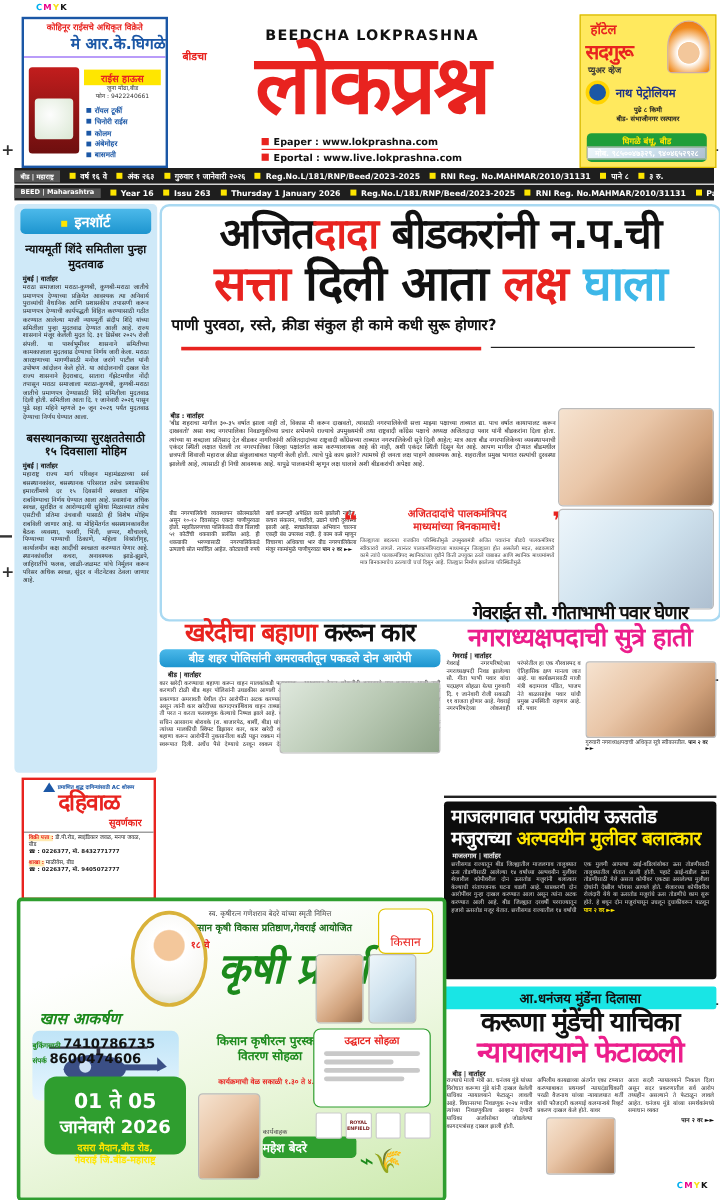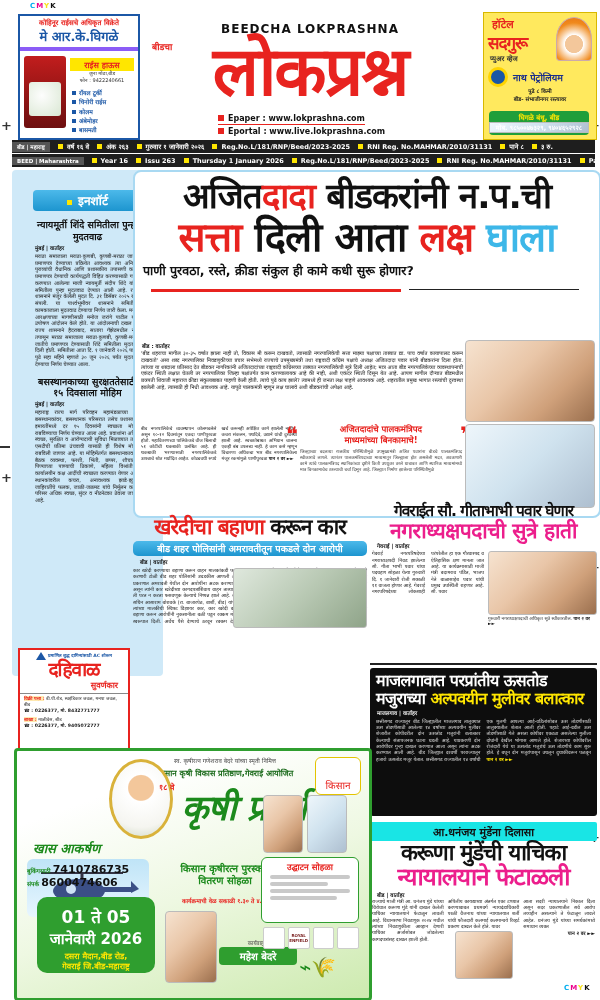--- a/index.html
+++ b/index.html
@@ -23,21 +23,21 @@
   .rsq{display:inline-block;width:6px;height:6px;background:#e8231f;margin-right:4px;}
   .ysq{display:inline-block;width:5px;height:5px;background:#ffe600;margin:0 4px 0 8px;flex:none;}
   .bsq{display:inline-block;width:4px;height:4px;background:#1b57a6;margin-right:3px;}
   
   .strip{left:12px;width:583px;height:13px;background:#1e1e1e;color:#fff;display:flex;align-items:center;
          font-size:6.5px;font-weight:bold;white-space:nowrap;overflow:hidden;}
   .strip .tag{background:#555;padding:1px 5px;font-size:5.5px;}
   
   .ad-rice{left:18px;top:14px;width:118px;height:122px;border:2px solid #1b57a6;background:#fff;}
   .ad-rice .h{color:#e8231f;font-size:7px;font-weight:bold;text-align:center;padding-top:2px;}
-  .ad-rice .n{color:#1b57a6;font-size:13px;font-weight:bold;text-align:center;border-bottom:4px solid #8b5cf6;padding-bottom:2px;}
+  .ad-rice .n{color:#1b57a6;font-size:13px;font-weight:bold;text-align:right;border-bottom:1px solid #8b5cf6;padding-bottom:2px;}
   .ricebag{position:absolute;left:4px;top:40px;width:42px;height:72px;border-radius:3px;
            background:linear-gradient(180deg,#c21d1d,#8e1414 60%,#6e0f0f);}
   .ricebag:after{content:"";position:absolute;left:5px;top:26px;width:32px;height:34px;border-radius:3px;
            background:radial-gradient(circle at 40% 40%,#fdfdfd,#d9e7d2);}
   .ad-rice .rh{position:absolute;left:50px;top:42px;width:64px;background:#ffe600;color:#e8231f;
            font-size:8px;font-weight:bold;text-align:center;padding:1px 0;}
   .ad-rice .sm{position:absolute;left:50px;font-size:5px;color:#333;width:64px;text-align:center;}
   .ad-rice ul{position:absolute;left:52px;top:72px;margin:0;padding:0;list-style:none;}
   .ad-rice li{font-size:6px;font-weight:bold;color:#1b57a6;line-height:1.55;}
   .ad-hotel{left:483px;top:12px;width:112px;height:126px;background:#ffe95e;border:1px solid #d8b800;}
@@ -46,21 +46,21 @@
   .ad-hotel .h3{color:#333;font-size:7px;font-weight:bold;padding-left:6px;}
   .saint{position:absolute;right:4px;top:4px;width:34px;height:42px;border-radius:50% 50% 4px 4px;
          background:radial-gradient(circle at 50% 62%,#f3c79b 28%,#fff 30%,#f08a1d 68%,#e86d10);border:1px solid #caa;}
   .bp{display:inline-block;width:14px;height:14px;border-radius:50%;background:#1b57a6;border:3px solid #ffd400;vertical-align:middle;}
   .ad-hotel .np{color:#1b2f8a;font-size:9.5px;font-weight:bold;}
   .ad-hotel .addr{font-size:5.5px;color:#222;text-align:center;font-weight:bold;}
   .ad-hotel .grn{position:absolute;left:5px;bottom:4px;width:100px;background:#1f9e3a;border-radius:4px;
          color:#ffe600;font-size:7px;font-weight:bold;text-align:center;padding:2px 0;}
   .ad-hotel .grn .ph2{color:#fff;font-size:6.5px;}
   
-  .sidebar{left:12px;top:170px;width:119px;height:474px;background:#cfe9f8;border-radius:4px;padding:16px;}
+  .sidebar{left:12px;top:170px;width:119px;height:474px;background:#cfe9f8;border-radius:4px;padding:0;}
   .insh{margin:4px 5px;background:linear-gradient(180deg,#4cb9ea,#1d95cf);border-radius:4px;color:#fff;
         font-size:12px;font-weight:bold;text-align:center;padding:2px 0;}
   .insh .ysq{margin:0 6px 0 0;}
   .side-t{font-size:9.5px;font-weight:bold;text-align:center;line-height:1.25;padding:4px 6px 1px;}
   .byl{font-size:5.5px;font-weight:bold;padding:0 7px;}
   .side-b{font-size:5.2px;line-height:1.3;text-align:justify;padding:1px 7px 4px;color:#222;}
   .ad-dah{left:18px;top:648px;width:108px;height:98px;background:#fff;border:2px solid #e8231f;}
   .ad-dah .top{font-size:4.5px;color:#1b57a6;text-align:center;padding-top:2px;font-weight:bold;}
   .tri{display:inline-block;width:0;height:0;border-left:5px solid transparent;border-right:5px solid transparent;
        border-bottom:8px solid #1b57a6;vertical-align:middle;margin-right:2px;}
@@ -119,29 +119,29 @@
   .khas{position:absolute;left:16px;top:88px;font-size:13px;font-weight:bold;color:#1c8a1c;font-style:italic;}
   .heli{position:absolute;left:10px;top:108px;width:122px;height:58px;border-radius:6px;
         background:linear-gradient(180deg,#bfe4f7,#e8f6ff);}
   .kr-title{position:absolute;left:138px;top:40px;width:196px;text-align:center;color:#1c8a1c;
         font-size:35px;font-weight:bold;font-style:italic;letter-spacing:-1px;line-height:1;}
   .kr-18{position:absolute;left:142px;top:30px;font-size:8px;font-weight:bold;color:#e8231f;}
   .kr-ppl{position:absolute;right:22px;top:44px;display:flex;gap:4px;}
   .kr-ppl div{width:38px;height:56px;border-radius:4px;}
   .book{position:absolute;left:10px;top:112px;font-size:6px;font-weight:bold;color:#1c8a1c;}
   .book .num{font-size:11px;color:#111;}
-  .datebox{position:absolute;left:20px;top:146px;width:118px;height:76px;background:#2f9e2f;border-radius:10px;
+  .datebox{position:absolute;left:20px;top:146px;width:118px;height:65px;background:#2f9e2f;border-radius:10px;
         color:#fff;text-align:center;}
   .datebox .d1{font-size:17px;font-weight:bold;margin-top:8px;}
   .datebox .d2{font-size:15px;font-weight:bold;}
   .datebox .v{color:#ffe600;font-size:8px;font-weight:bold;line-height:1.3;margin-top:4px;}
   .award{position:absolute;left:146px;top:112px;width:124px;text-align:center;color:#1c8a1c;font-weight:bold;font-size:10px;line-height:1.2;}
   .krtime{position:absolute;left:146px;top:146px;width:124px;text-align:center;color:#e8231f;font-size:6px;font-weight:bold;}
   .krface{position:absolute;left:148px;top:160px;width:50px;height:70px;border-radius:4px;}
-  .karya{position:absolute;left:202px;top:188px;width:78px;text-align:center;}
+  .karya{position:absolute;left:202px;top:188px;width:78px;}
   .karya .r{font-size:5.5px;color:#444;}
   .karya .n{background:#2f9e2f;color:#fff;font-weight:bold;font-size:10px;border-radius:4px;padding:2px 0;}
   .udg{position:absolute;right:10px;top:106px;width:96px;height:64px;background:#fff;border:1px solid #2f9e2f;border-radius:6px;text-align:center;}
   .udg .t{color:#e8231f;font-weight:bold;font-size:8.5px;margin-top:3px;}
   .blur{height:4px;background:#c9c9c9;border-radius:2px;margin:3px 8px;}
   .sponsors{position:absolute;right:10px;top:176px;width:96px;display:flex;gap:3px;}
   .sponsors div{flex:1;height:20px;background:#fff;border:1px solid #ccc;border-radius:2px;font-size:4px;
         font-weight:bold;display:flex;align-items:center;justify-content:center;color:#7a2020;text-align:center;}
   .wheat{position:absolute;right:16px;top:204px;width:70px;height:30px;color:#1c8a1c;font-size:20px;text-align:center;}
   .endm{font-size:5px;font-weight:bold;text-align:right;}

